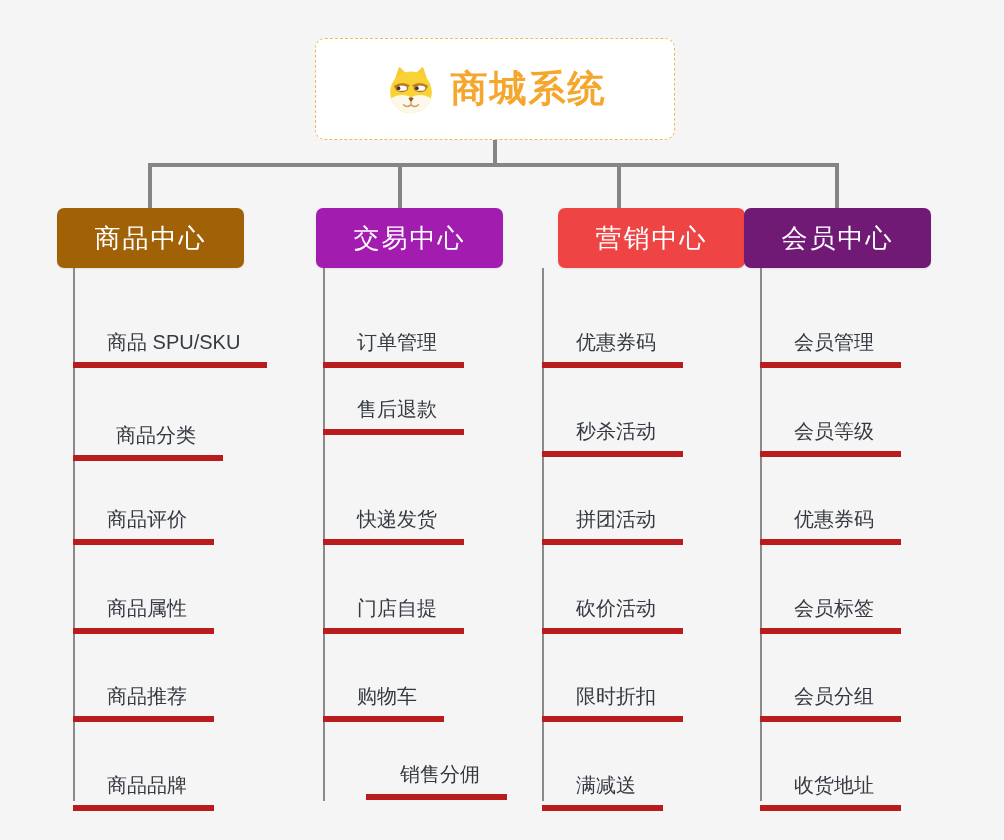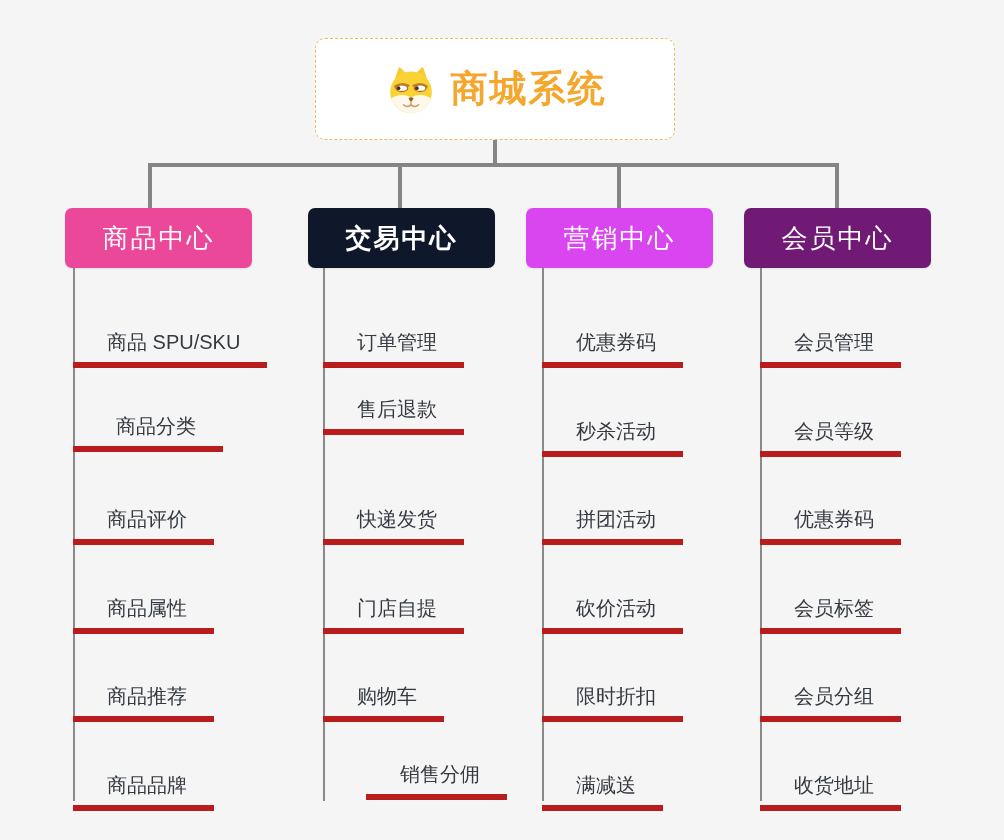--- a/index.html
+++ b/index.html
@@ -76,37 +76,37 @@
   </div>
 
   <div class="line" style="left:493px;top:140px;width:4px;height:27px;"></div>
   <div class="line" style="left:148px;top:163px;width:690px;height:4px;"></div>
   <div class="line" style="left:148px;top:163px;width:4px;height:45px;"></div>
   <div class="line" style="left:398px;top:163px;width:4px;height:45px;"></div>
   <div class="line" style="left:617px;top:163px;width:4px;height:45px;"></div>
   <div class="line" style="left:835px;top:163px;width:4px;height:45px;"></div>
 
   <div id="columns">
-      <div class="branch-box" style="left: 65px; background: #ec4899;">商品中心</div>
+      <div class="branch-box" style="left: 57px; background: #a16207;">商品中心</div>
       <div class="trunk" style="left: 73px; top: 268px; height: 532.5px;"></div>
       <div class="leaf" style="left: 73px; top: 312px;">商品 SPU/SKU</div>
-      <div class="leaf" style="left: 73px; top: 396px; padding-left: 43px;">商品分类</div>
+      <div class="leaf" style="left: 73px; top: 405px; padding-left: 43px;">商品分类</div>
       <div class="leaf" style="left: 73px; top: 489px;">商品评价</div>
       <div class="leaf" style="left: 73px; top: 577.5px;">商品属性</div>
       <div class="leaf" style="left: 73px; top: 666px;">商品推荐</div>
       <div class="leaf" style="left: 73px; top: 754.5px;">商品品牌</div>
-      <div class="branch-box" style="left: 308px; background: #0f172a; font-weight: bold;">交易中心</div>
+      <div class="branch-box" style="left: 316px; background: #a21caf;">交易中心</div>
       <div class="trunk" style="left: 323px; top: 268px; height: 532.5px;"></div>
       <div class="leaf" style="left: 323px; top: 312px;">订单管理</div>
       <div class="leaf" style="left: 323px; top: 379px;">售后退款</div>
       <div class="leaf" style="left: 323px; top: 489px;">快递发货</div>
       <div class="leaf" style="left: 323px; top: 577.5px;">门店自提</div>
       <div class="leaf" style="left: 323px; top: 666px;">购物车</div>
       <div class="leaf" style="left: 323px; top: 744px; margin-left: 43px;">销售分佣</div>
-      <div class="branch-box" style="left: 526px; background: #d946ef;">营销中心</div>
+      <div class="branch-box" style="left: 558px; background: #ef4444;">营销中心</div>
       <div class="trunk" style="left: 542px; top: 268px; height: 532.5px;"></div>
       <div class="leaf" style="left: 542px; top: 312px;">优惠券码</div>
       <div class="leaf" style="left: 542px; top: 400.5px; text-align: center;">秒杀活动</div>
       <div class="leaf" style="left: 542px; top: 489px;">拼团活动</div>
       <div class="leaf" style="left: 542px; top: 577.5px;">砍价活动</div>
       <div class="leaf" style="left: 542px; top: 666px;">限时折扣</div>
       <div class="leaf" style="left: 542px; top: 754.5px;">满减送</div>
       <div class="branch-box" style="left: 744px; background: #701a75;">会员中心</div>
       <div class="trunk" style="left: 760px; top: 268px; height: 532.5px;"></div>
       <div class="leaf" style="left: 760px; top: 312px;">会员管理</div>

